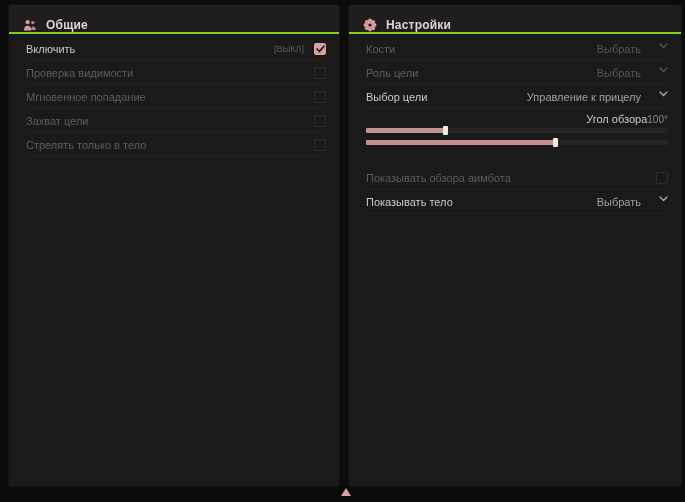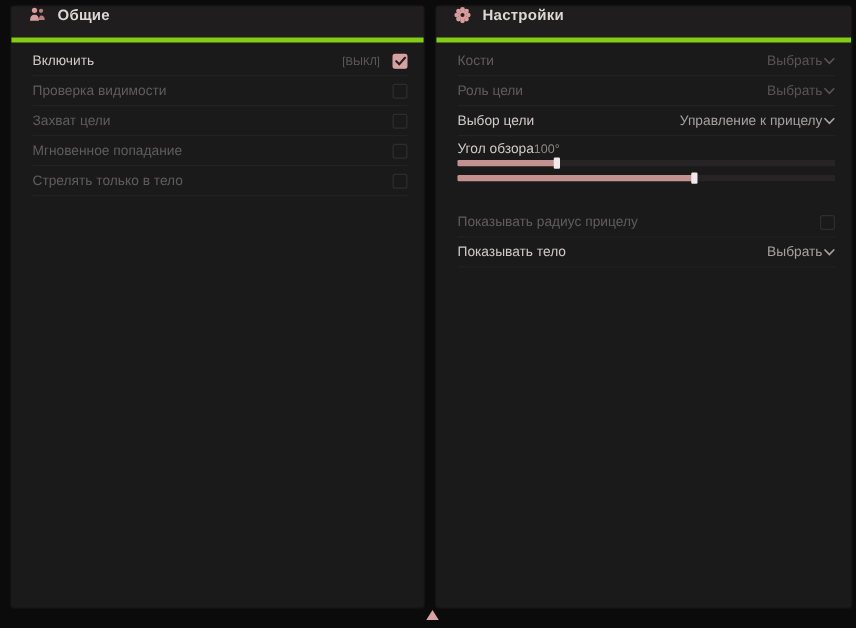--- a/index.html
+++ b/index.html
@@ -19,24 +19,24 @@
     background: #1b1a1a;
     border: 1px solid #141313;
     border-radius: 3px;
     overflow: hidden;
   }
   .panel.left  { left: 8px;   width: 332px; }
   .panel.right { left: 348px; width: 334px; }
 
   .panel-header {
     height: 29px;
-    display: flex; align-items: flex-start;
+    display: flex; align-items: flex-end;
     padding: 0 14px;
     background: #1f1d1d;
-    border-bottom: 4px solid #84cc16;
+    border-bottom: 2px solid #84cc16;
   }
   .panel-header .hicon { display: inline-flex; margin-right: 9px; }
   .panel-header .title {
     color: #ddd6d6; font-size: 12px; font-weight: bold;
     letter-spacing: 0.2px;
   }
 
   .panel-body { padding: 3px 0 0 4px; }
 
   .row {
@@ -65,39 +65,39 @@
     display: inline-flex; align-items: center; justify-content: center;
     flex: 0 0 auto;
   }
   .checkbox.checked {
     background: #d7a2a2;
     border-color: #d7a2a2;
   }
   .checkbox.dim { border-color: #2e2c2c; }
 
   .select {
-    display: inline-flex; align-items: center;
-    gap: 1px;
+    display: inline-flex; 
+    gap: 18px;
     font-size: 11px;
     color: #a5a0a0;
     flex: 0 0 auto;
     cursor: default;
   }
   .select.dim { color: #575454; }
   .select svg { display: block; }
 
   .slider-row {
     display: block;
     height: 26px;
     margin: 0 13px;
     border-bottom: none;
     padding-top: 3px;
   }
   .slider-top {
-    display: flex; align-items: center; justify-content: flex-start;
+    display: flex; align-items: center; justify-content: flex-end;
     height: 14px;
   }
   .slider-top .lbl { font-size: 11px; color: #cfc9c9; }
   .slider-top .val { font-size: 10px; color: #8c8787; }
   .slider-track {
     position: relative;
     margin-top: 2px;
     height: 5px;
     background: #262424;
     border-radius: 1px;
@@ -154,26 +154,26 @@
         </span>
       </div>
 
       <div class="row">
         <span class="lbl">Проверка видимости</span>
         <span class="checkbox dim"></span>
       </div>
 
 
       <div class="row">
+        <span class="lbl">Мгновенное попадание</span>
+        <span class="checkbox dim"></span>
+      </div>
+
+      <div class="row">
         <span class="lbl">Захват цели</span>
-        <span class="checkbox dim"></span>
-      </div>
-
-      <div class="row">
-        <span class="lbl">Мгновенное попадание</span>
         <span class="checkbox dim"></span>
       </div>
 
       <div class="row">
         <span class="lbl">Стрелять только в тело</span>
         <span class="checkbox dim"></span>
       </div>
 
     </div>
   </div>
@@ -244,21 +244,21 @@
 
       <div class="slider-row">
         <div class="slider-track">
           <div class="slider-fill" style="width: 63%;">
             <div class="slider-thumb"></div>
           </div>
         </div>
       </div>
 
       <div class="row" style="margin-top:5px;">
-        <span class="lbl">Показывать радиус прицелу</span>
+        <span class="lbl">Показывать обзора аимбота</span>
         <span class="checkbox dim"></span>
       </div>
 
       <div class="row">
         <span class="lbl on">Показывать тело</span>
         <span class="select">
           <span>Выбрать</span>
           <svg width="9" height="6" viewBox="0 0 9 6">
               <path d="M1 1 L4.5 4.6 L8 1" stroke="#a5a0a0" stroke-width="1.4" fill="none" stroke-linecap="round"></path>
             </svg>

